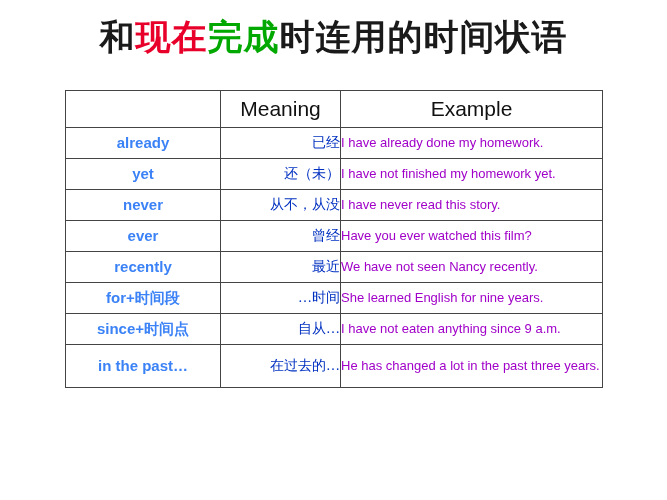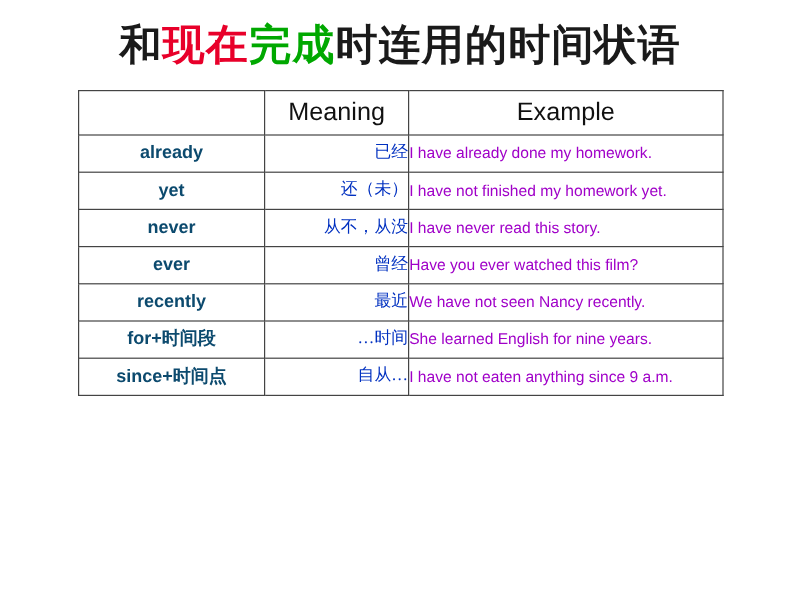--- a/index.html
+++ b/index.html
@@ -29,21 +29,21 @@
     padding-top: 14px;
     padding-bottom: 6px;
     white-space: nowrap;
   }
   .title .red { color: #e8002a; }
   .title .green { color: #00a800; }
 
   .table-wrap {
     position: absolute;
     left: 65px;
-    top: 75px;
+    top: 90px;
     width: 537px;
   }
   table.grammar {
     border-collapse: collapse;
     width: 537px;
     table-layout: fixed;
   }
   table.grammar td, table.grammar th {
     border: 1px solid #444444;
     padding: 0;
@@ -65,21 +65,21 @@
     font-family: "Liberation Sans", sans-serif;
     font-size: 21px;
     color: #111111;
   }
 
   .body-row td {
     height: 30px;
   }
   .cell-word {
     text-align: center;
-    color: #0c4a6e;
+    color: #3b82f6;
     font-weight: bold;
     font-size: 15px;
     font-family: "Liberation Sans", sans-serif;
     padding: 2px 3px;
     line-height: 1.15;
   }
   .cell-meaning {
     text-align: right;
     color: #0030c0;
     font-size: 14px;
@@ -157,17 +157,22 @@
           <td class="cell-meaning">…时间</td>
           <td class="cell-example">She learned English for nine years.</td>
         </tr>
 
         <tr class="body-row">
           <td class="cell-word">since+时间点</td>
           <td class="cell-meaning">自从…</td>
           <td class="cell-example">I have not eaten anything since 9 a.m.</td>
         </tr>
 
+        <tr class="body-row row-tall">
+          <td class="cell-word">in the past…</td>
+          <td class="cell-meaning">在过去的…</td>
+          <td class="cell-example">He has changed a lot in the past three years.</td>
+        </tr>
       </tbody>
     </table>
   </div>
 
 </div>
 
 </body></html>

